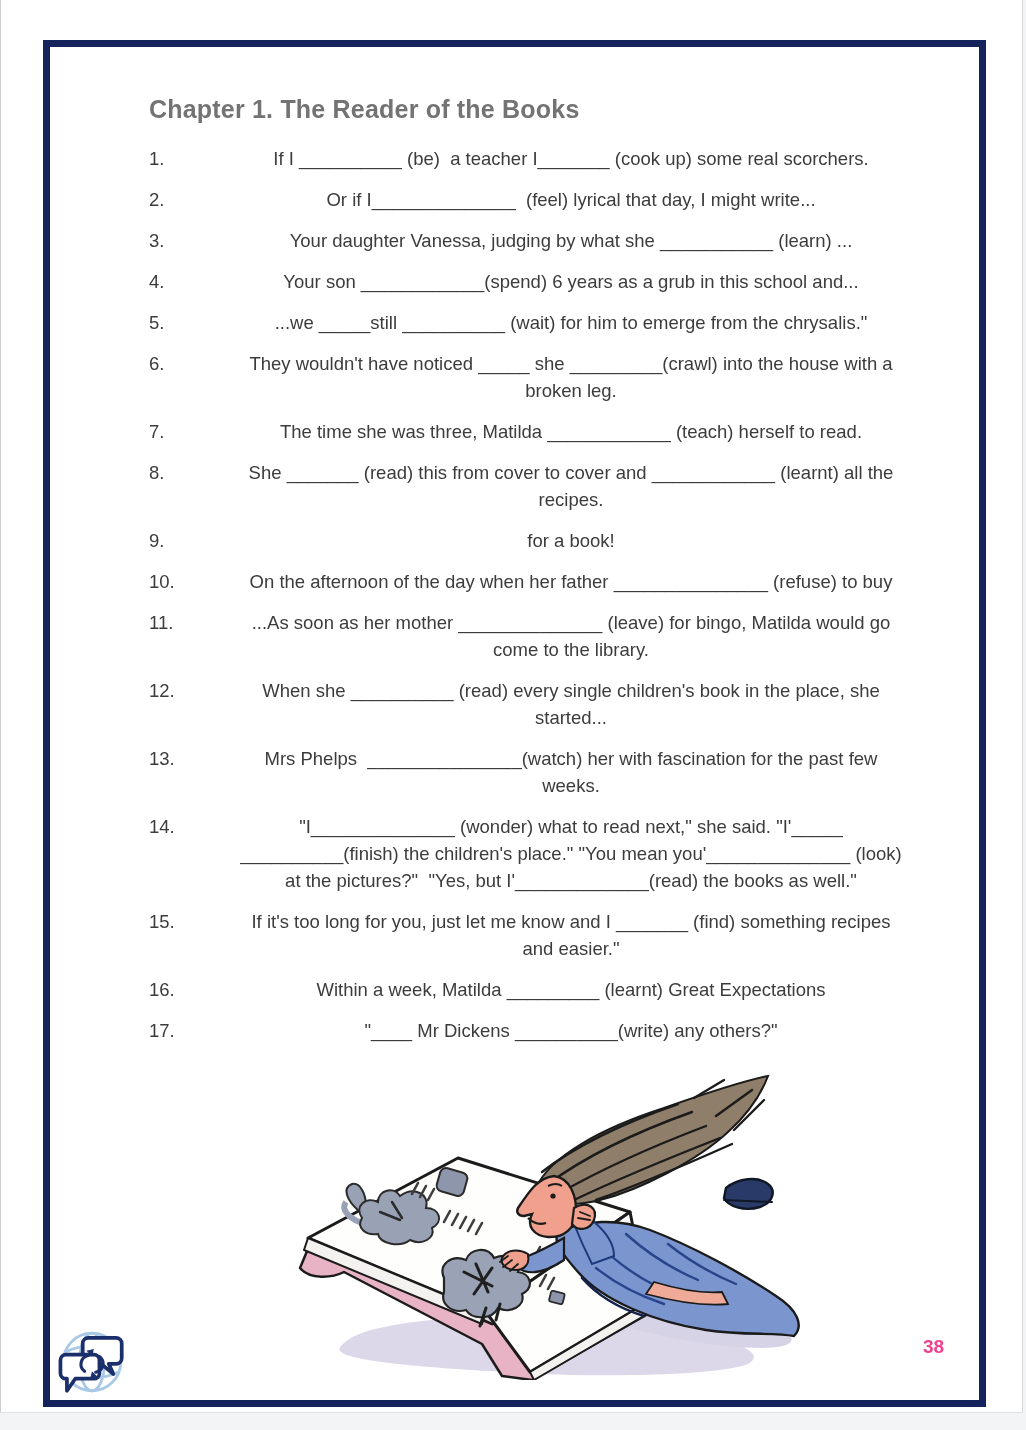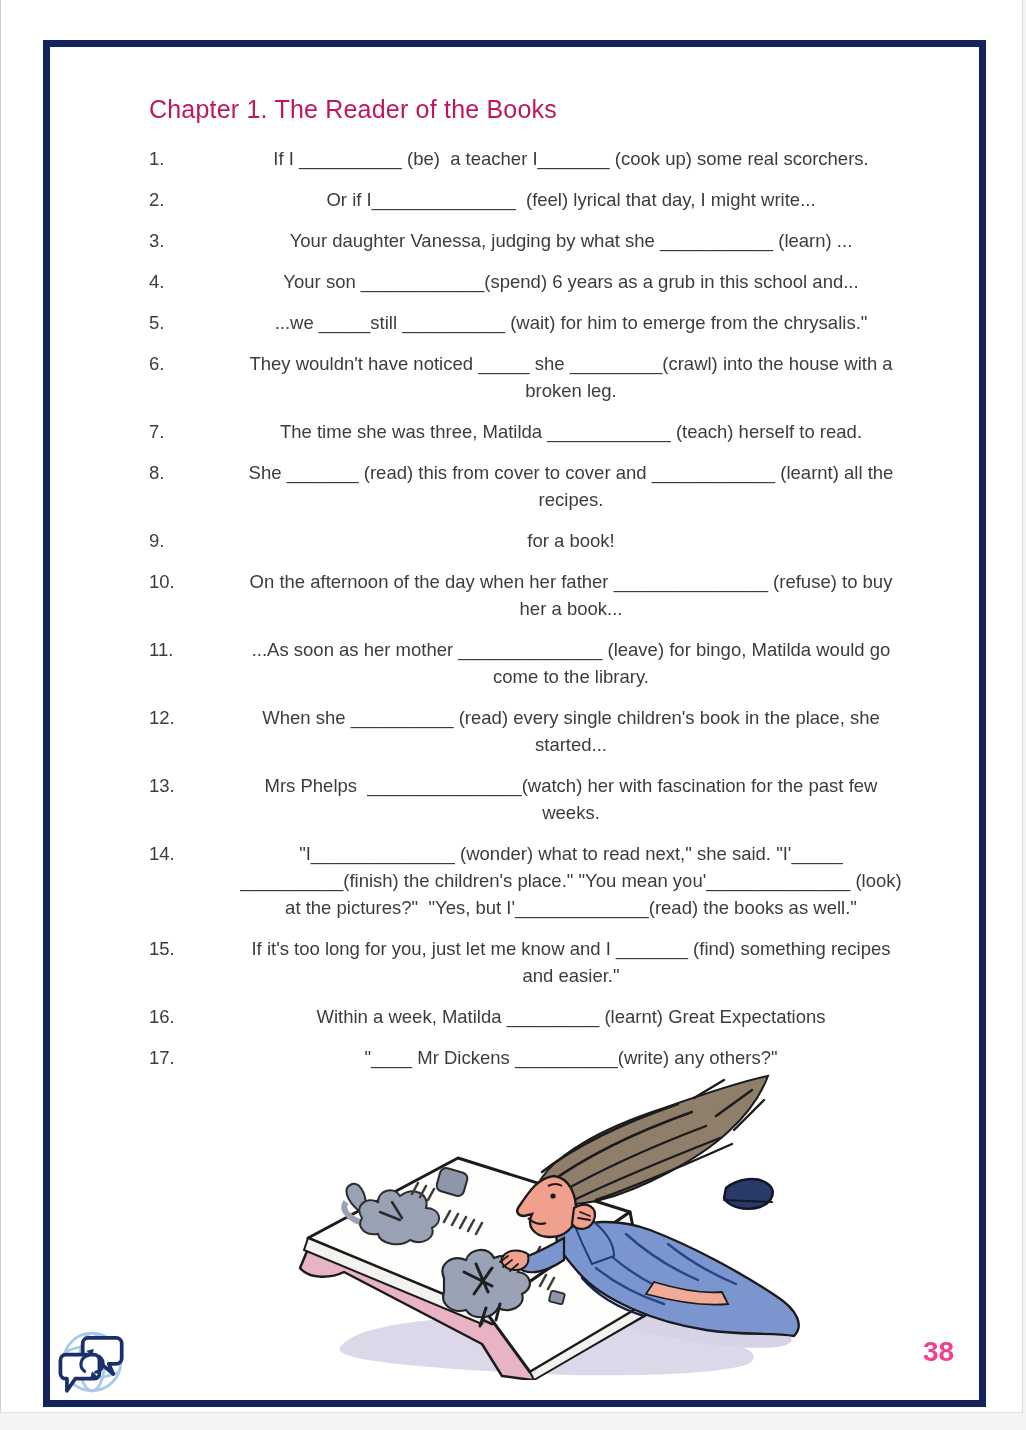--- a/index.html
+++ b/index.html
@@ -16,31 +16,31 @@
     border-bottom:1px solid #e2e2e2;
   }
   .frame{
     position:absolute;left:42px;top:40px;width:943px;height:1367px;
     border:7px solid #14235c;box-sizing:border-box;
   }
   .content{
     position:absolute;left:148px;top:95px;width:812px;
   }
   .title{
-    font-size:25px;font-weight:normal;color:#be185d;
+    font-size:25px;font-weight:bold;color:#737373;
     letter-spacing:.2px;margin:0 0 21px 0;
   }
   .exercise{font-size:18.5px;color:#3c3c3c;}
   .item{display:flex;margin-bottom:14px;line-height:27px;}
   .item .num{width:32px;flex:none;}
   .item .lines{flex:1;text-align:center;}
   .line{display:block;white-space:pre;}
   .page-number{
     position:absolute;left:922px;top:1336px;width:48px;
-    font-size:28px;font-weight:bold;color:#ef4190;text-align:left;
+    font-size:19px;font-weight:bold;color:#ef4190;text-align:left;
   }
   .illustration{position:absolute;left:295px;top:1072px;width:505px;height:308px;}
   .logo{position:absolute;left:52px;top:1326px;width:78px;height:72px;}
 </style>
 </head>
 <body>
 
 <div class="sheet">
   <div class="frame"></div>
 
@@ -100,21 +100,20 @@
         <div class="item">
           <span class="num">9.</span>
           <span class="lines">
             <span class="line">for a book!</span>
           </span>
         </div>
         <div class="item">
           <span class="num">10.</span>
           <span class="lines">
             <span class="line">On the afternoon of the day when her father _______________ (refuse) to buy</span>
-            <span class="line">her a book...</span>
           </span>
         </div>
         <div class="item">
           <span class="num">11.</span>
           <span class="lines">
             <span class="line">...As soon as her mother ______________ (leave) for bingo, Matilda would go</span>
             <span class="line">come to the library.</span>
           </span>
         </div>
         <div class="item">

